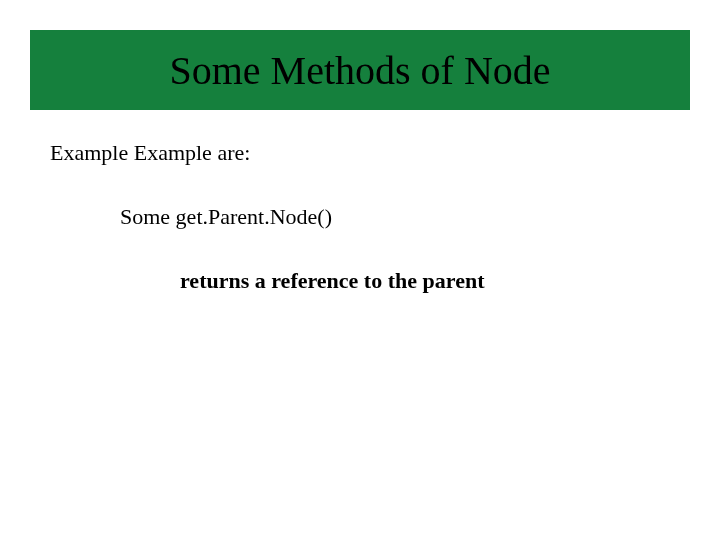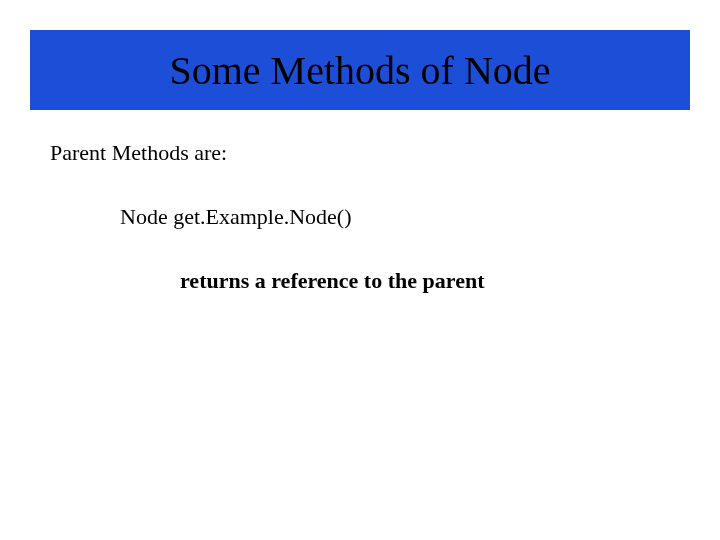--- a/index.html
+++ b/index.html
@@ -13,21 +13,21 @@
       background: #ffffff;
       font-family: "Times New Roman", Times, serif;
       position: relative;
     }
     .title-bar {
       position: absolute;
       top: 30px;
       left: 30px;
       right: 30px;
       height: 80px;
-      background: #1d4ed8;
+      background: #15803d;
       display: flex;
       align-items: center;
       justify-content: center;
     }
     .title-text {
       font-size: 40px;
       color: #000000;
       font-weight: normal;
     }
     .content {
@@ -55,16 +55,16 @@
     }
   </style>
 </head>
 <body>
 
 <div class="title-bar">
   <div class="title-text">Some Methods of Node</div>
 </div>
 
 <div class="content">
-  <div class="intro">Parent Methods are:</div>
-  <div class="method-name">Node get.Example.Node()</div>
+  <div class="intro">Example Example are:</div>
+  <div class="method-name">Some get.Parent.Node()</div>
   <div class="method-desc">returns a reference to the parent</div>
 </div>
 
 </body></html>

